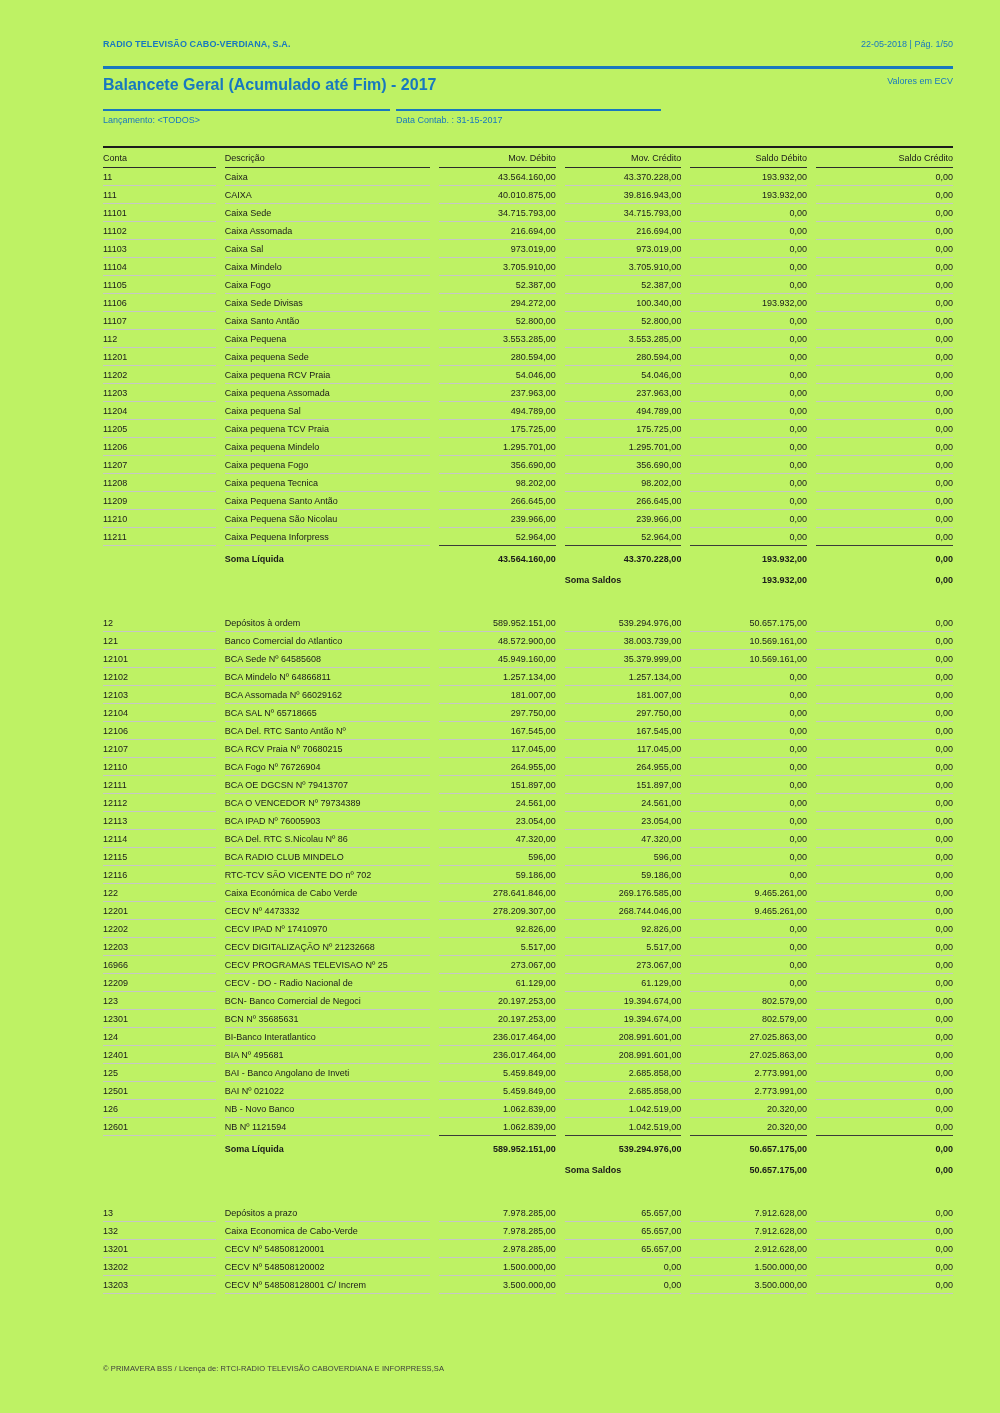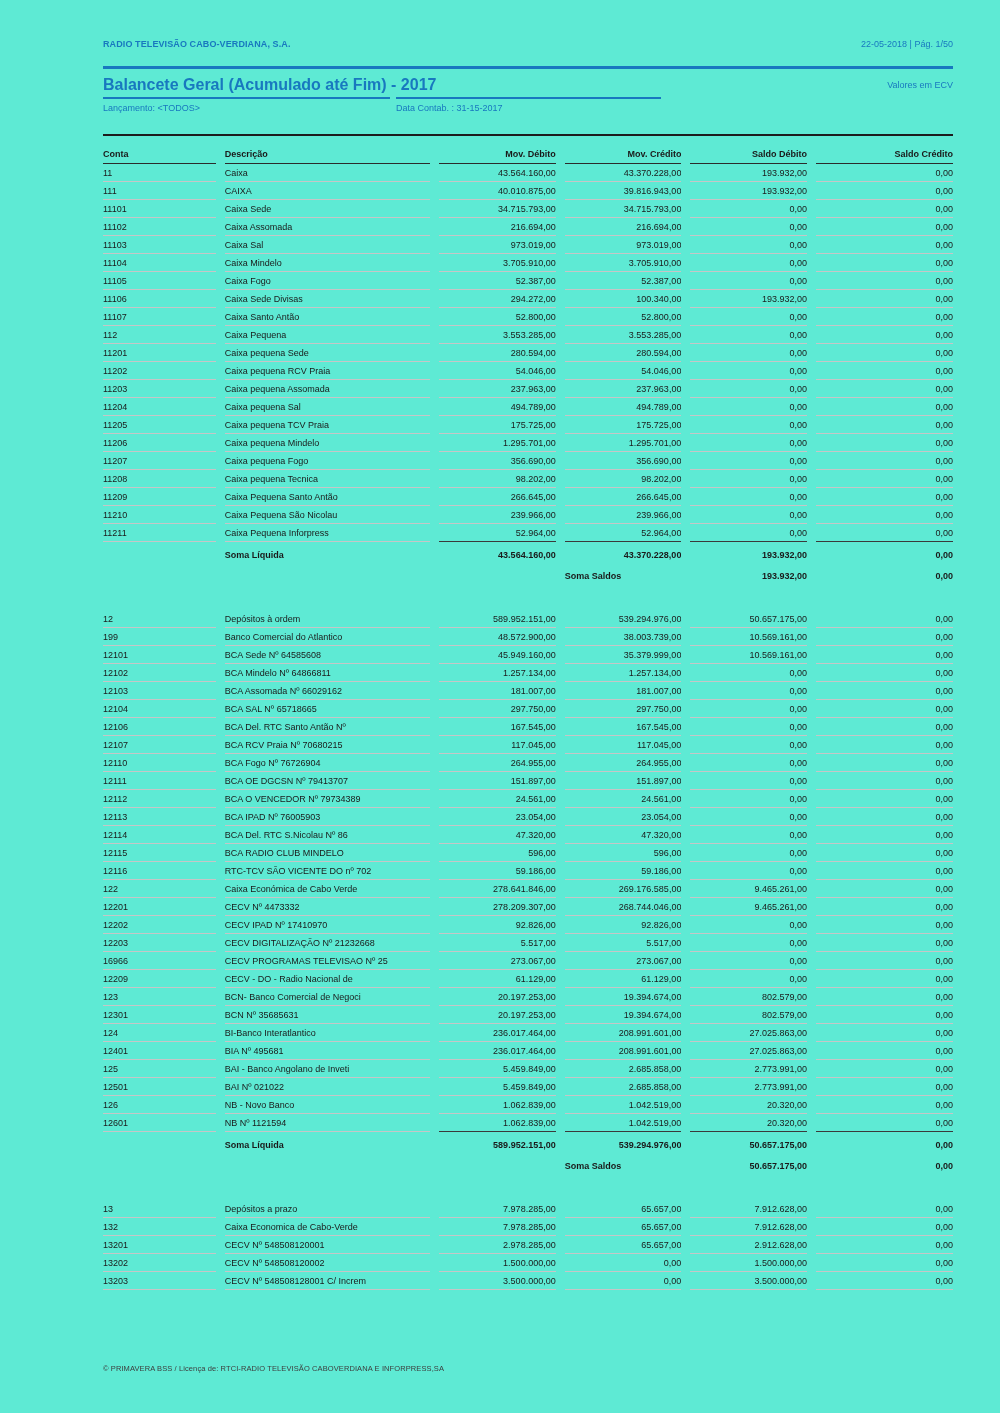--- a/index.html
+++ b/index.html
@@ -2,48 +2,48 @@
 <html style="--accent: #1878BF;"><head>
 <meta charset="utf-8">
 <style>
   :root { --accent: #1878BF; --ink: #1a1a1a; --rule-gray: #c6c6c6; --rule-dark: #3a3a3a; }
   * { margin: 0; padding: 0; box-sizing: border-box; }
   html, body { background: #ffffff; }
   body {
     width: 1000px; height: 1413px; position: relative;
     font-family: "Liberation Sans", sans-serif; color: var(--ink);
   }
-  .page { position: absolute; inset: 0; background: #5eead4; }
+  .page { position: absolute; inset: 0; background: #bef264; }
   .content { position: absolute; left: 103px; right: 47px; top: 0; }
 
   
   .hdr-row { display: flex; justify-content: space-between; align-items: baseline; padding-top: 39px; }
   .company { color: var(--accent); font-weight: bold; font-size: 9px; letter-spacing: .1px; }
   .date-page { color: var(--accent); font-size: 9px; }
 
   .thick-rule { margin-top: 17px; height: 3px; background: var(--accent); }
 
-  .title-row { display: flex; justify-content: space-between; align-items: center; margin-top: 7px; }
+  .title-row { display: flex; justify-content: space-between; align-items: flex-start; margin-top: 7px; }
   .report-title { color: var(--accent); font-weight: bold; font-size: 16px; }
   .currency-note { color: var(--accent); font-size: 9px; padding-bottom: 1px; }
 
-  .meta-row { display: flex; margin-top: 3px; }
+  .meta-row { display: flex; margin-top: 15px; }
   .meta-block { border-top: 2px solid var(--accent); padding-top: 4px; color: var(--accent); font-size: 9px; }
   .meta-block.m1 { width: 287px; margin-right: 6px; }
   .meta-block.m2 { width: 265px; }
 
   
   .table-top-rule { margin-top: 21px; height: 2px; background: #1c1c1c; }
   table.balancete {
     border-collapse: separate; border-spacing: 9px 0;
     width: calc(100% + 18px); margin-left: -9px; table-layout: fixed;
   }
   th, td { font-size: 9px; vertical-align: bottom; overflow: hidden; white-space: nowrap; }
   th {
-    font-weight: bold; text-align: left; height: 28px; padding-bottom: 4px;
+    font-weight: normal; text-align: left; height: 20px; padding-bottom: 4px;
     border-bottom: 1px solid #2b2b2b;
   }
   th.num { text-align: right; }
   td { height: 18px; padding-bottom: 3px; }
   tr.row-data td { border-bottom: 1px solid var(--rule-gray); }
   tr.row-data td.pre-total { border-bottom: 1px solid var(--rule-dark); }
   td.num { text-align: right; }
   td.lbl { font-weight: bold; }
   tr.total-row td { border-bottom: none; font-weight: bold; height: 21px; }
   tr.spacer-row td { border-bottom: none; height: 26px; }
@@ -287,21 +287,21 @@
           </tr>
           <tr class="row-data">
             <td>12</td>
             <td>Depósitos à ordem</td>
             <td class="num">589.952.151,00</td>
             <td class="num">539.294.976,00</td>
             <td class="num">50.657.175,00</td>
             <td class="num">0,00</td>
           </tr>
           <tr class="row-data">
-            <td>199</td>
+            <td>121</td>
             <td>Banco Comercial do Atlantico</td>
             <td class="num">48.572.900,00</td>
             <td class="num">38.003.739,00</td>
             <td class="num">10.569.161,00</td>
             <td class="num">0,00</td>
           </tr>
           <tr class="row-data">
             <td>12101</td>
             <td>BCA Sede Nº 64585608</td>
             <td class="num">45.949.160,00</td>

